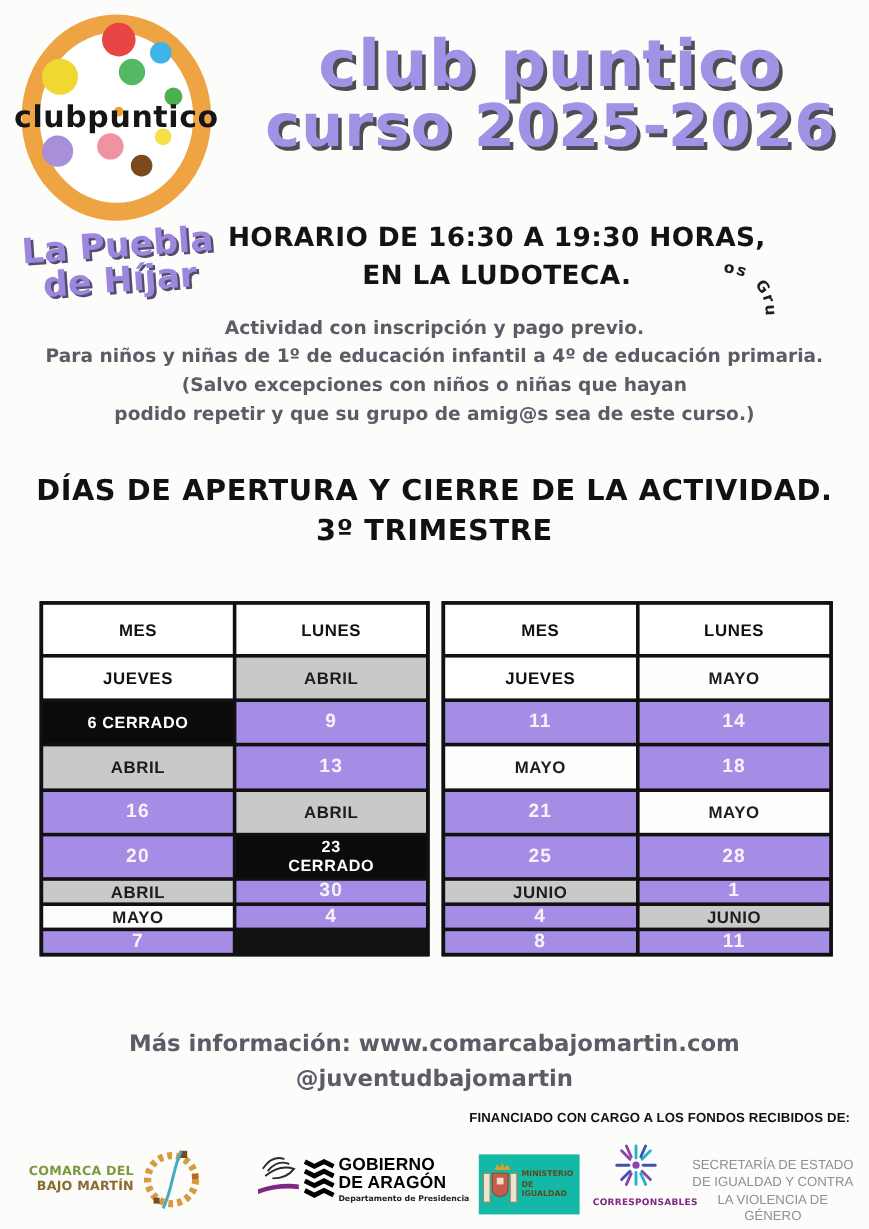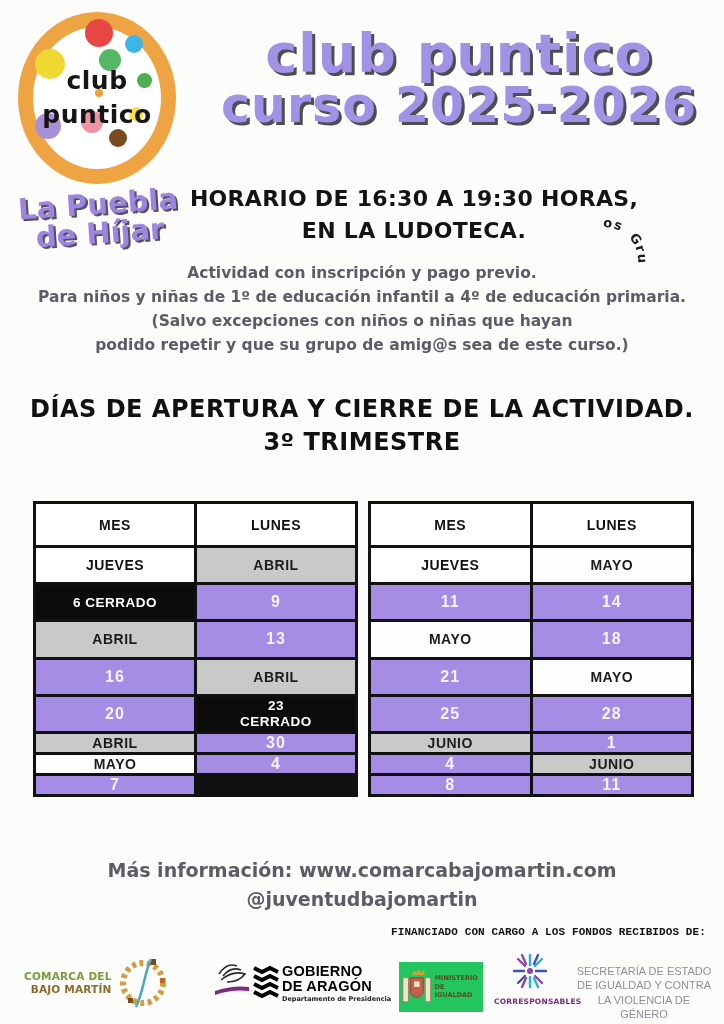--- a/index.html
+++ b/index.html
@@ -3,21 +3,21 @@
 <meta charset="utf-8">
 <style>
   html,body{margin:0;padding:0;}
   body{width:724px;height:1024px;font-family:"DejaVu Sans",sans-serif;}
   .poster{position:relative;width:724px;height:1024px;background:#fcfcfa;overflow:hidden;}
 
   
   .logo{position:absolute;left:18px;top:12px;width:158px;height:172px;}
   .logo-ring{position:absolute;inset:0;border:15px solid #efa444;border-radius:50%;background:#fff;}
   .dot{position:absolute;border-radius:50%;}
-  .logo-text{position:absolute;inset:0;display:flex;flex-direction:column;align-items:center;justify-content:center;
+  .logo-text{position:absolute;inset:0;display:flex;flex-direction:row;align-items:center;justify-content:center;
              font-size:25px;font-weight:600;color:#151515;line-height:1.35;letter-spacing:0.5px;}
   .town{position:absolute;left:4px;top:190px;width:190px;text-align:center;transform:rotate(-4deg);
         font-size:29px;font-weight:800;color:#9d86de;line-height:1.0;
         text-shadow:2px 2px 0 #544d6b;}
 
   
   .main-title{position:absolute;left:200px;top:26px;width:518px;text-align:center;color:#a192e6;font-weight:800;
               text-shadow:3px 3px 0 #4e4e52;line-height:1.02;}
   .title-l1{font-size:54px;letter-spacing:1px;}
   .title-l2{font-size:49px;letter-spacing:1px;}
@@ -61,22 +61,22 @@
   .iam-bar{margin-top:2px;background:#7d2882;color:#fff;font-size:6px;font-weight:600;
            padding:2px 1px;border-radius:2px;white-space:nowrap;}
   .dove{position:absolute;left:212px;top:960px;}
 
   .gobierno{position:absolute;left:253px;top:964px;display:flex;align-items:flex-start;gap:3px;}
   .gobierno-text{line-height:1.0;}
   .gobierno-main{font-size:14.5px;font-weight:800;color:#000;font-family:"Liberation Sans",sans-serif;letter-spacing:0.2px;}
   .gobierno-sub{font-size:6.5px;font-weight:700;color:#222;margin-top:3px;text-align:center;}
 
   .funding-heading{position:absolute;left:391px;top:926px;width:325px;font-size:11px;font-weight:800;color:#111;
-                   font-family:Liberation Mono, monospace;letter-spacing:0.1px;}
-  .ministerio{position:absolute;left:399px;top:962px;width:84px;height:50px;background:#22c55e;
+                   font-family:Liberation Sans, sans-serif;letter-spacing:0.1px;}
+  .ministerio{position:absolute;left:399px;top:962px;width:84px;height:50px;background:#14b8a6;
               display:flex;align-items:center;gap:2px;padding:2px;box-sizing:border-box;}
   .ministerio-text{font-size:6.5px;font-weight:800;color:#5a4a20;line-height:1.3;}
   .corresponsables{position:absolute;left:494px;top:950px;width:72px;text-align:center;}
   .corresponsables-label{font-size:7.5px;font-weight:800;color:#7d2882;margin-top:1px;letter-spacing:0.2px;}
   .secretaria{position:absolute;left:565px;top:964px;width:138px;text-align:center;
               font-size:11px;color:#8f8f95;line-height:1.3;font-family:"Liberation Sans",sans-serif;margin-left:10px;}
 </style>
 </head>
 <body>
 

